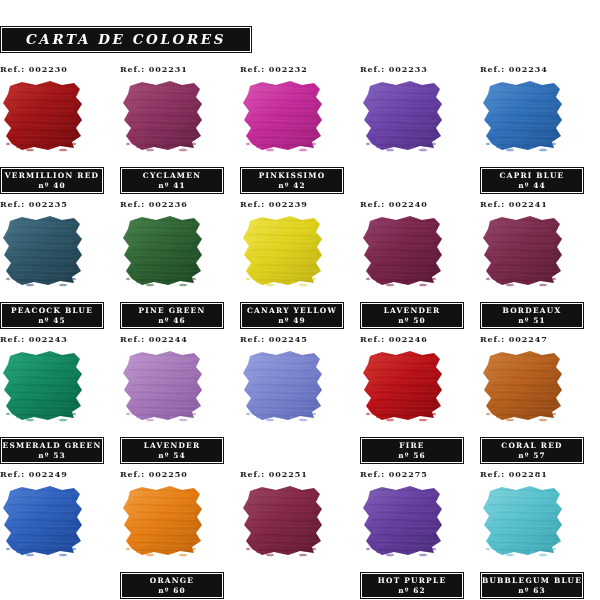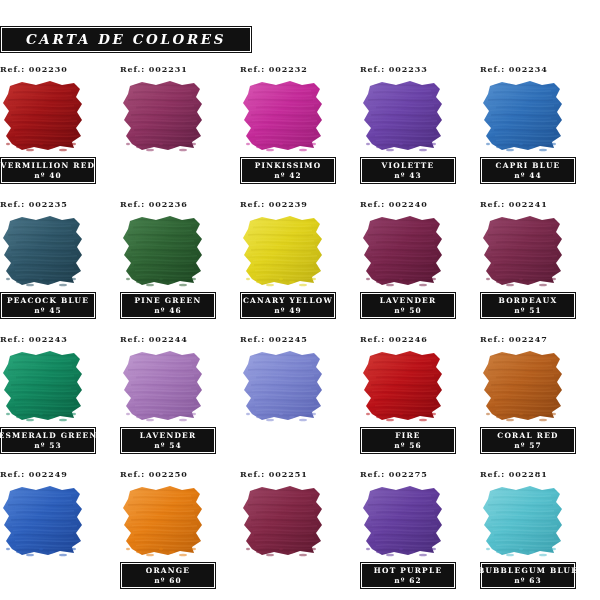--- a/index.html
+++ b/index.html
@@ -72,22 +72,22 @@
   .swatch {
     width: 86px;
     height: 72px;
     margin-top: 5px;
     position: relative;
   }
   .swatch svg { display: block; width: 100%; height: 100%; }
 
   
   .plate {
-    margin-top: 5px;
-    width: 96px;
+    margin-top: 15px;
+    width: 104px;
     height: 27px;
     background: #111111;
     box-shadow: inset 0 0 0 1px #111, inset 0 0 0 2px #ffffff, inset 0 0 0 3px #111;
     display: flex;
     flex-direction: column;
     align-items: center;
     justify-content: center;
     box-sizing: border-box;
   }
   .plate-name {
@@ -223,20 +223,24 @@
           </g>
           <ellipse cx="8" cy="64" rx="2" ry="1.3" fill="#8d3260" opacity="0.55"></ellipse>
           <ellipse cx="19" cy="67" rx="3" ry="1.3" fill="#8d3260" opacity="0.55"></ellipse>
           <ellipse cx="30" cy="70" rx="4" ry="1.3" fill="#8d3260" opacity="0.55"></ellipse>
           <ellipse cx="41" cy="64" rx="2" ry="1.3" fill="#8d3260" opacity="0.55"></ellipse>
           <ellipse cx="52" cy="67" rx="3" ry="1.3" fill="#8d3260" opacity="0.55"></ellipse>
           <ellipse cx="63" cy="70" rx="4" ry="1.3" fill="#8d3260" opacity="0.55"></ellipse>
           <ellipse cx="74" cy="64" rx="2" ry="1.3" fill="#8d3260" opacity="0.55"></ellipse>
         </svg>
       </div>
+      <div class="plate">
+        <div class="plate-name">CYCLAMEN</div>
+        <div class="plate-num">nº 41</div>
+      </div>
     </div>
     <div class="cell">
       <div class="ref">Ref.: 002232</div>
       <div class="swatch">
         <svg viewBox="0 0 86 72" preserveAspectRatio="none" xmlns="http://www.w3.org/2000/svg">
           <defs>
             <linearGradient id="g2" x1="0" y1="0" x2="1" y2="1">
               <stop offset="0%" stop-color="#d857b3"></stop>
               <stop offset="45%" stop-color="#c42a99"></stop>
               <stop offset="100%" stop-color="#991e76"></stop>
@@ -333,24 +337,20 @@
           </g>
           <ellipse cx="8" cy="64" rx="2" ry="1.3" fill="#6b43a8" opacity="0.55"></ellipse>
           <ellipse cx="19" cy="67" rx="3" ry="1.3" fill="#6b43a8" opacity="0.55"></ellipse>
           <ellipse cx="30" cy="70" rx="4" ry="1.3" fill="#6b43a8" opacity="0.55"></ellipse>
           <ellipse cx="41" cy="64" rx="2" ry="1.3" fill="#6b43a8" opacity="0.55"></ellipse>
           <ellipse cx="52" cy="67" rx="3" ry="1.3" fill="#6b43a8" opacity="0.55"></ellipse>
           <ellipse cx="63" cy="70" rx="4" ry="1.3" fill="#6b43a8" opacity="0.55"></ellipse>
           <ellipse cx="74" cy="64" rx="2" ry="1.3" fill="#6b43a8" opacity="0.55"></ellipse>
         </svg>
       </div>
-      <div class="plate">
-        <div class="plate-name">VIOLETTE</div>
-        <div class="plate-num">nº 43</div>
-      </div>
     </div>
     <div class="cell">
       <div class="ref">Ref.: 002234</div>
       <div class="swatch">
         <svg viewBox="0 0 86 72" preserveAspectRatio="none" xmlns="http://www.w3.org/2000/svg">
           <defs>
             <linearGradient id="g4" x1="0" y1="0" x2="1" y2="1">
               <stop offset="0%" stop-color="#5590cf"></stop>
               <stop offset="45%" stop-color="#2f6fb8"></stop>
               <stop offset="100%" stop-color="#1f5291"></stop>

